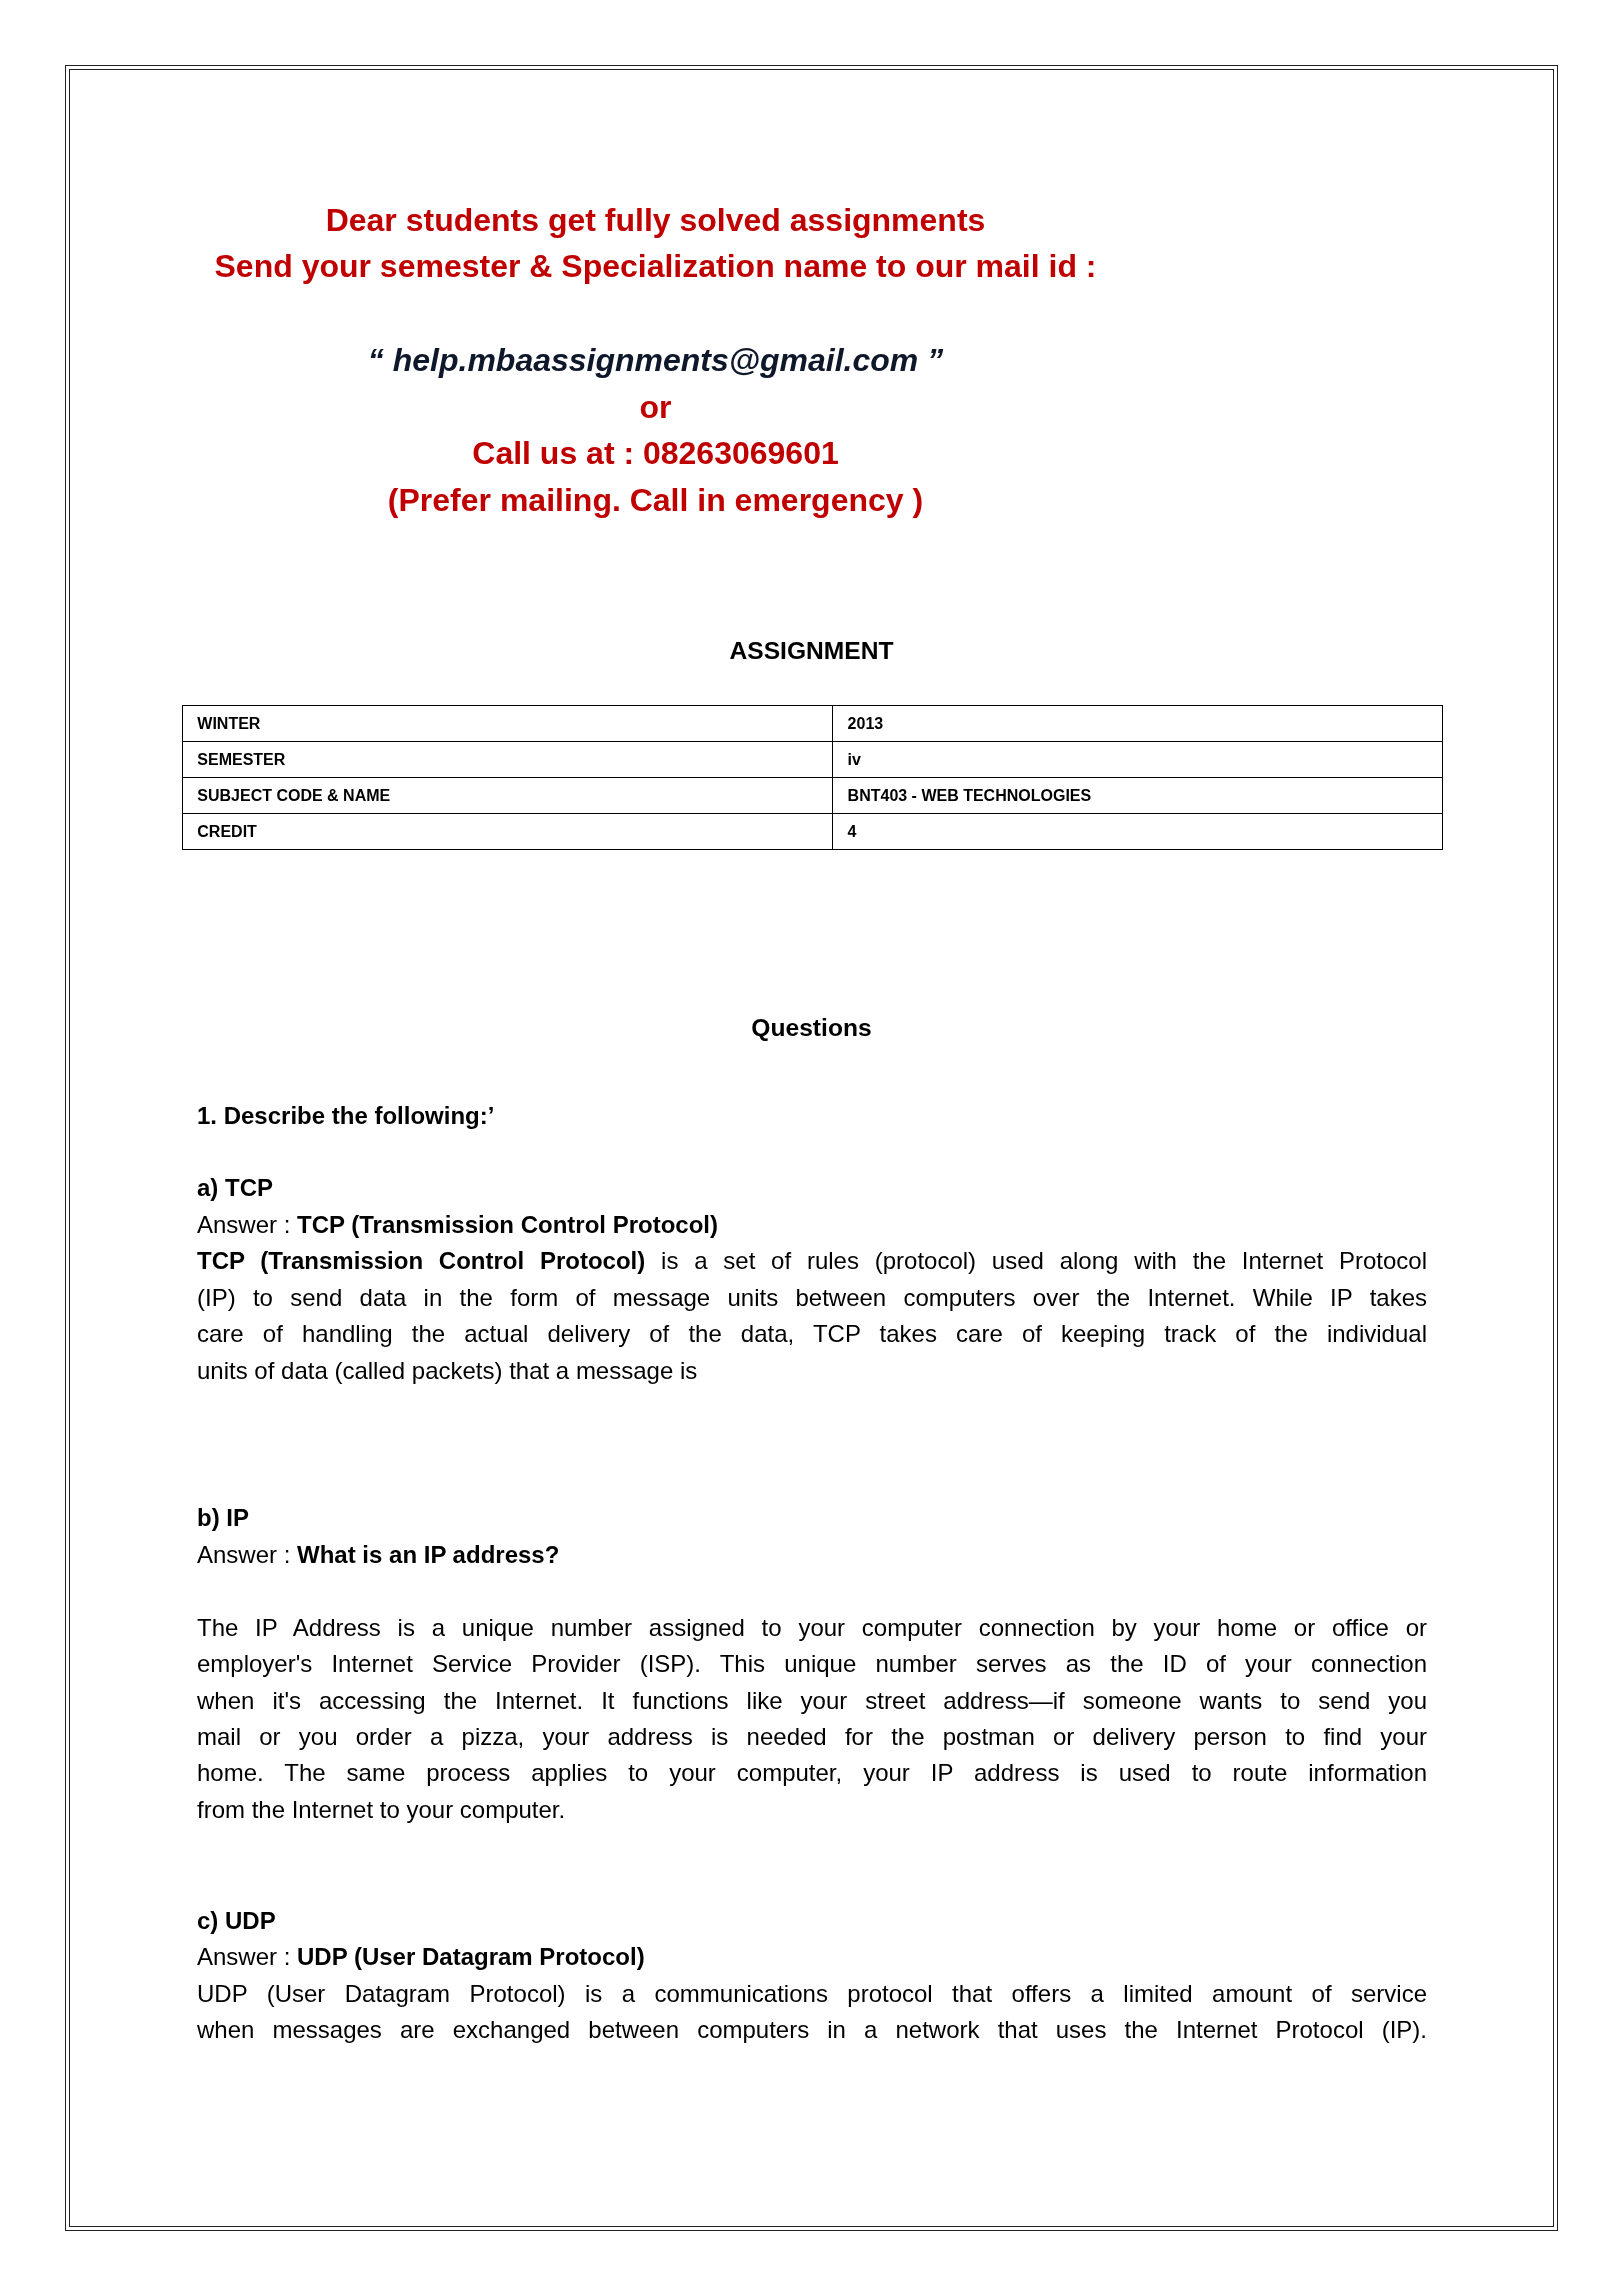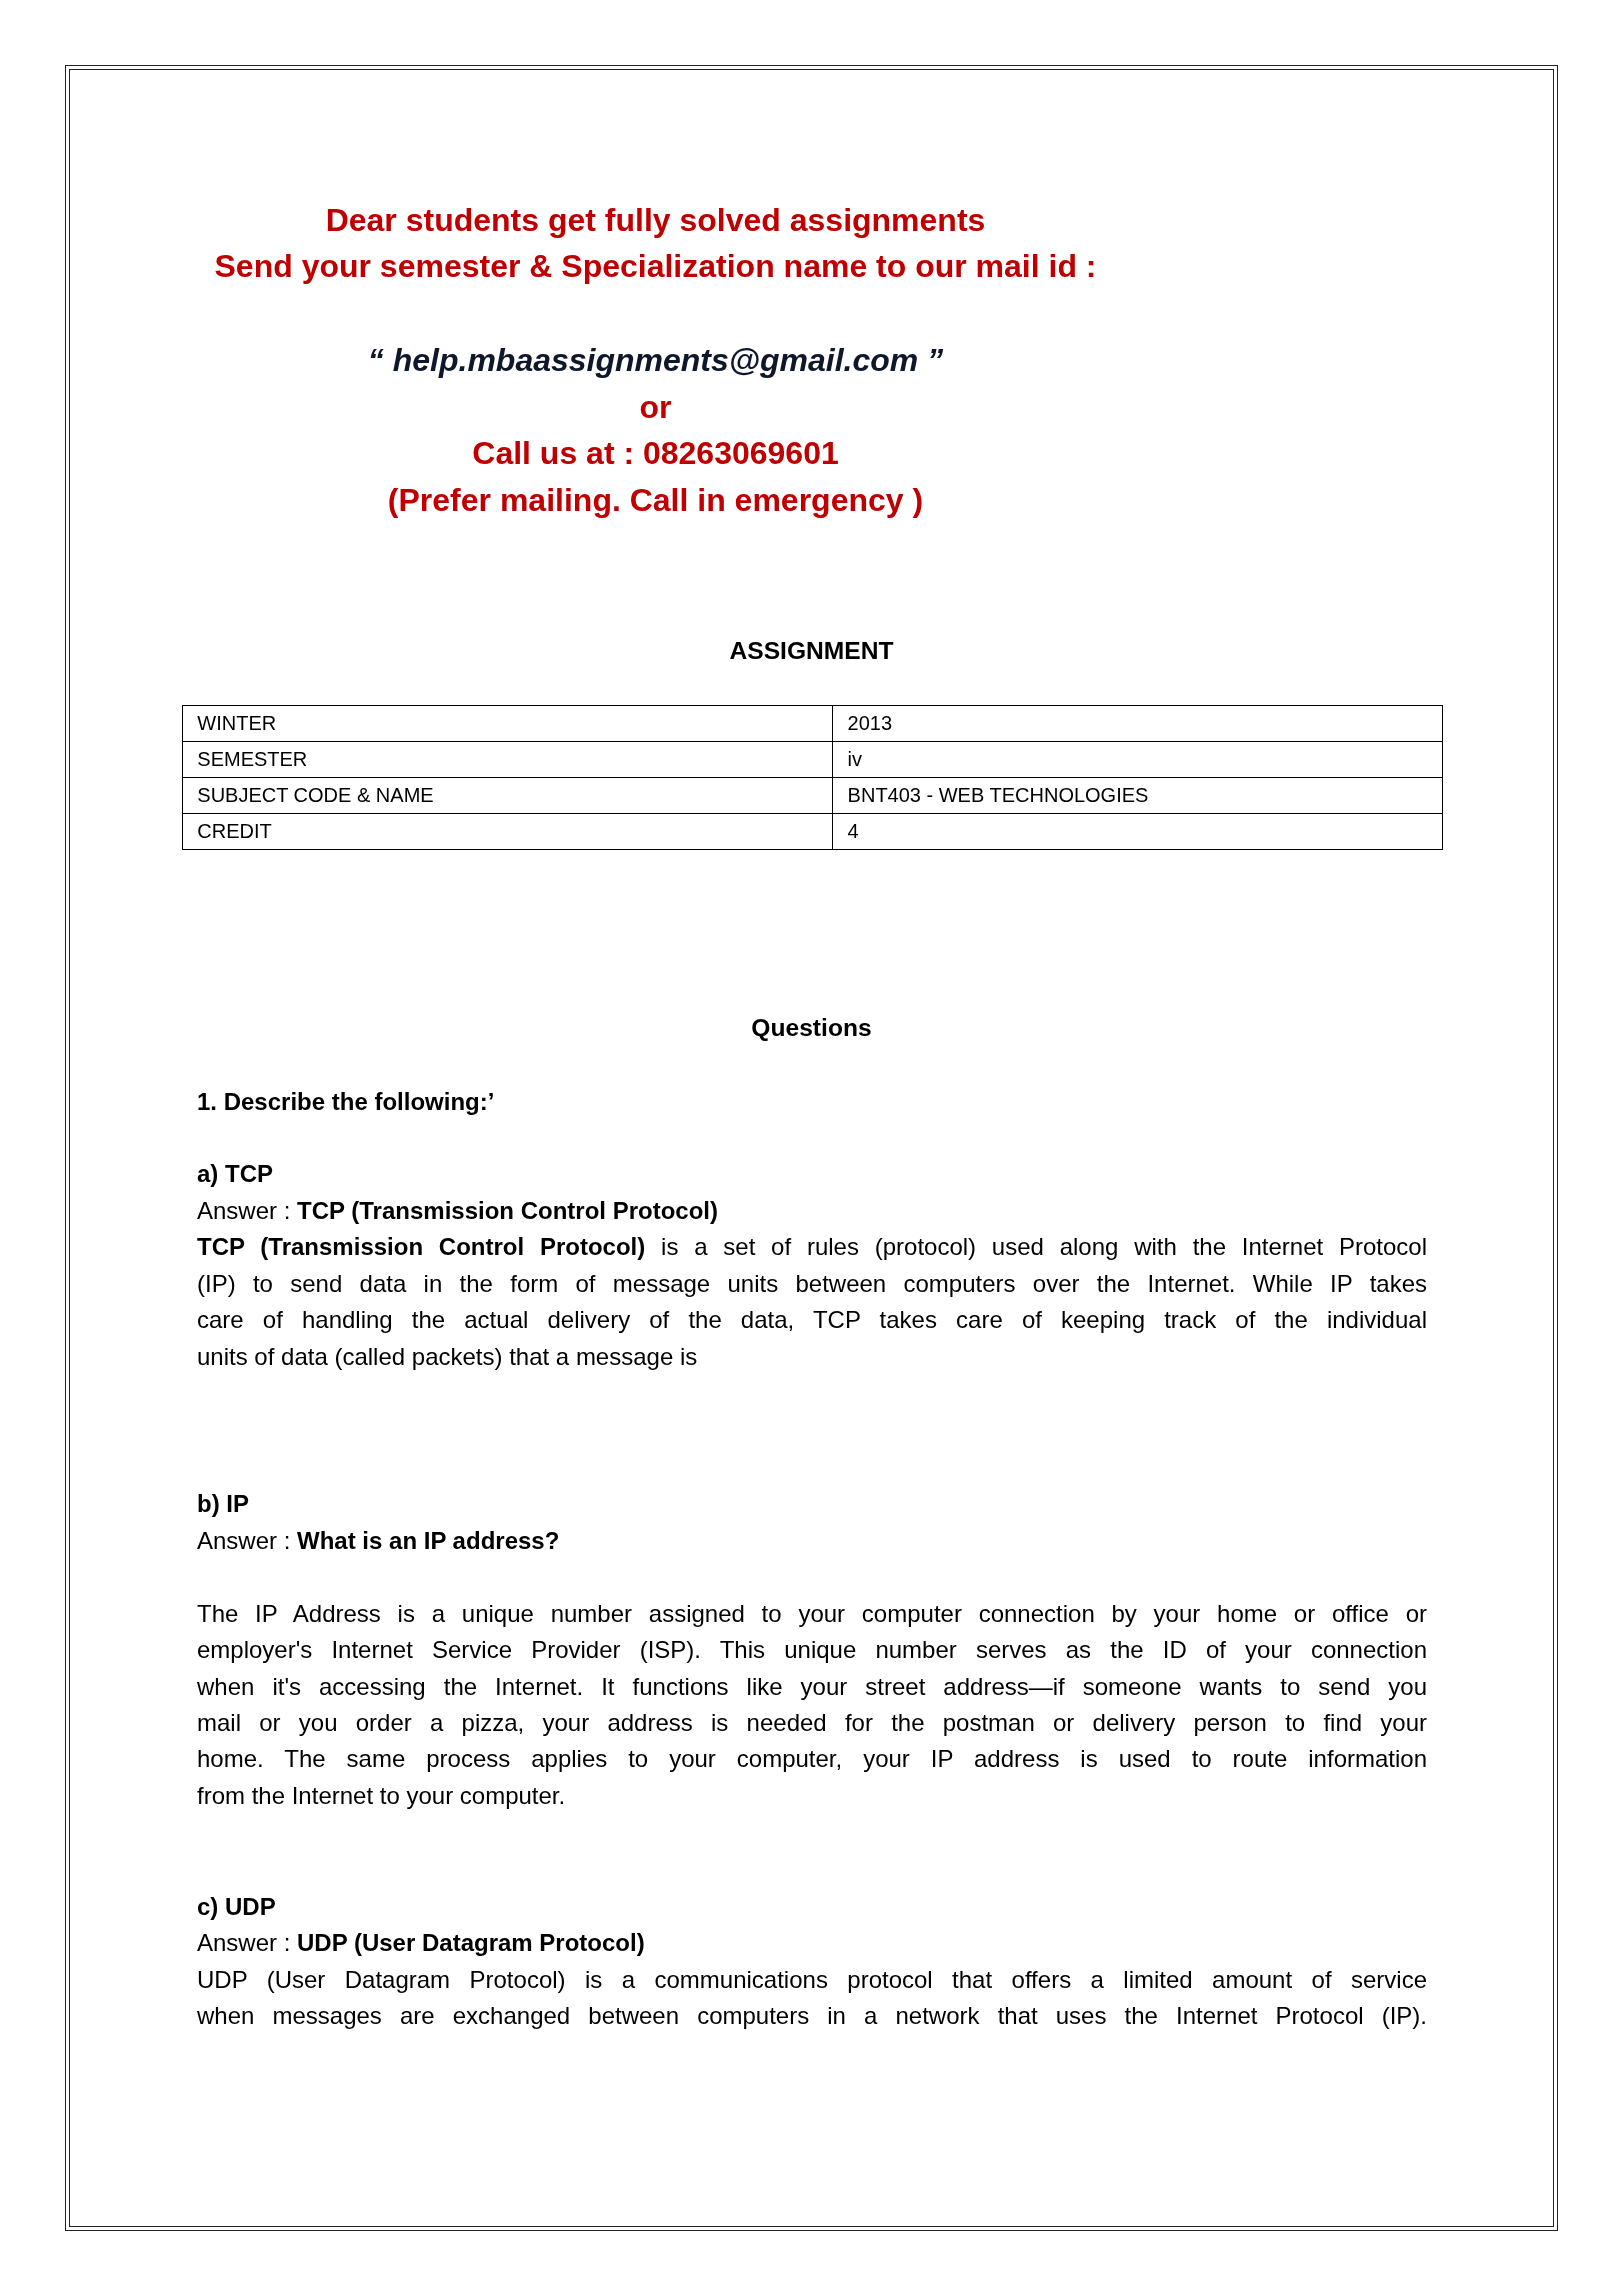--- a/index.html
+++ b/index.html
@@ -7,24 +7,24 @@
          font-family:"Liberation Sans", sans-serif; color:#000; }
   .frame-outer { position:absolute; left:65px; top:65px; width:1493px; height:2166px;
                  border:1.6px solid #222; box-sizing:border-box; }
   .frame-inner { position:absolute; left:69px; top:69px; width:1485px; height:2158px;
                  border:1.6px solid #222; box-sizing:border-box; }
   .promo { position:absolute; left:0; width:1311px; text-align:center; color:#c00000;
            font-weight:bold; font-size:32px; line-height:47px; }
   .center-heading { position:absolute; left:0; width:1623px; text-align:center;
                     font-weight:bold; font-size:24.6px; line-height:36px; }
   table.info { position:absolute; left:182px; top:705px; width:1261px; border-collapse:collapse; }
-  table.info td { border:1.6px solid #000; height:35px; padding:0 0 0 14.3px; font-weight:normal;
-                  font-size:20px; line-height:35px; vertical-align:middle; white-space:nowrap; }
+  table.info td { border:1.6px solid #000; height:35px; padding:0 0 0 14.3px; font-weight:bold;
+                  font-size:16px; line-height:35px; vertical-align:middle; white-space:nowrap; }
   table.info td.k { width:635px; }
-  .line { position:absolute; left:197px; width:1230px; font-size:24px; line-height:36px; white-space:nowrap; }
+  .line { position:absolute; left:197px; width:1230px; font-size:24px; line-height:36px; white-space:nowrap;margin-top:14px; }
   .bold { font-weight:bold; }
   .just { text-align:justify; text-align-last:justify; white-space:normal; }
   b { font-weight:bold; }
 </style>
 </head>
 <body>
 
 <div class="frame-outer"></div>
 <div class="frame-inner"></div>
 

